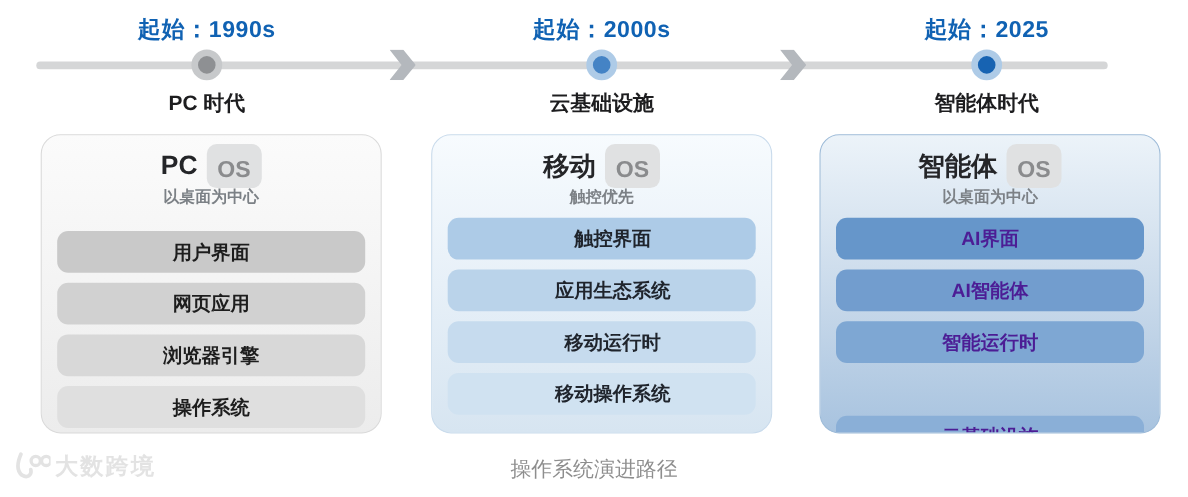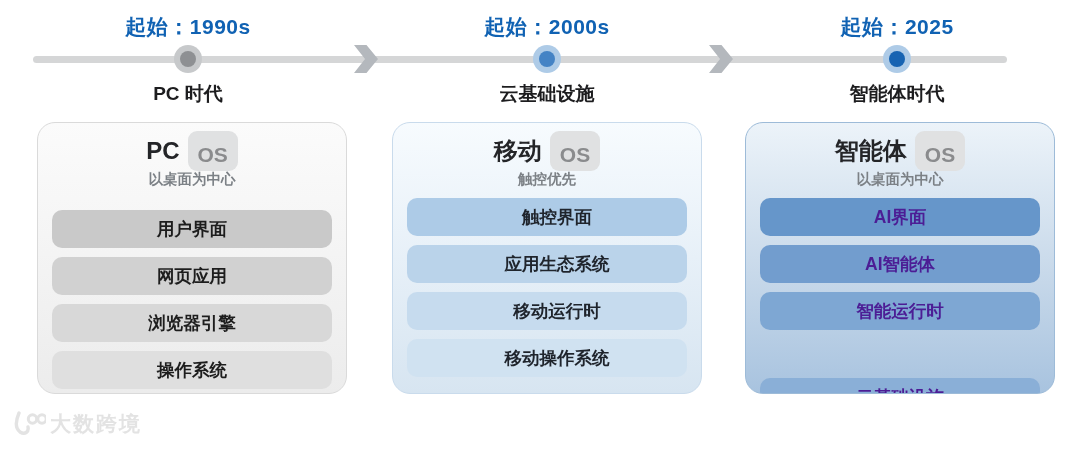--- a/index.html
+++ b/index.html
@@ -170,20 +170,21 @@
     </div>
     <div class="card-subtitle">以桌面为中心</div>
     <div class="layers">
       <div class="layer r0">AI界面</div>
       <div class="layer r1">AI智能体</div>
       <div class="layer r2">智能运行时</div>
       <div class="layer r3">云基础设施</div>
     </div>
   </div>
 
+  <div class="caption">操作系统演进路径</div>
 
   <div class="watermark">
     <svg width="34" height="28" viewBox="0 0 34 28">
       <path d="M7 3 C4 10 3 18 8 22 C13 25 17 22 16 17" fill="none" stroke="#e3e3e3" stroke-width="3.4" stroke-linecap="round"></path>
       <circle cx="20.5" cy="9" r="4.2" fill="none" stroke="#e3e3e3" stroke-width="3"></circle>
       <circle cx="30" cy="9" r="4.2" fill="none" stroke="#e3e3e3" stroke-width="3"></circle>
     </svg>
     <span class="watermark-text">大数跨境</span>
   </div>
 

